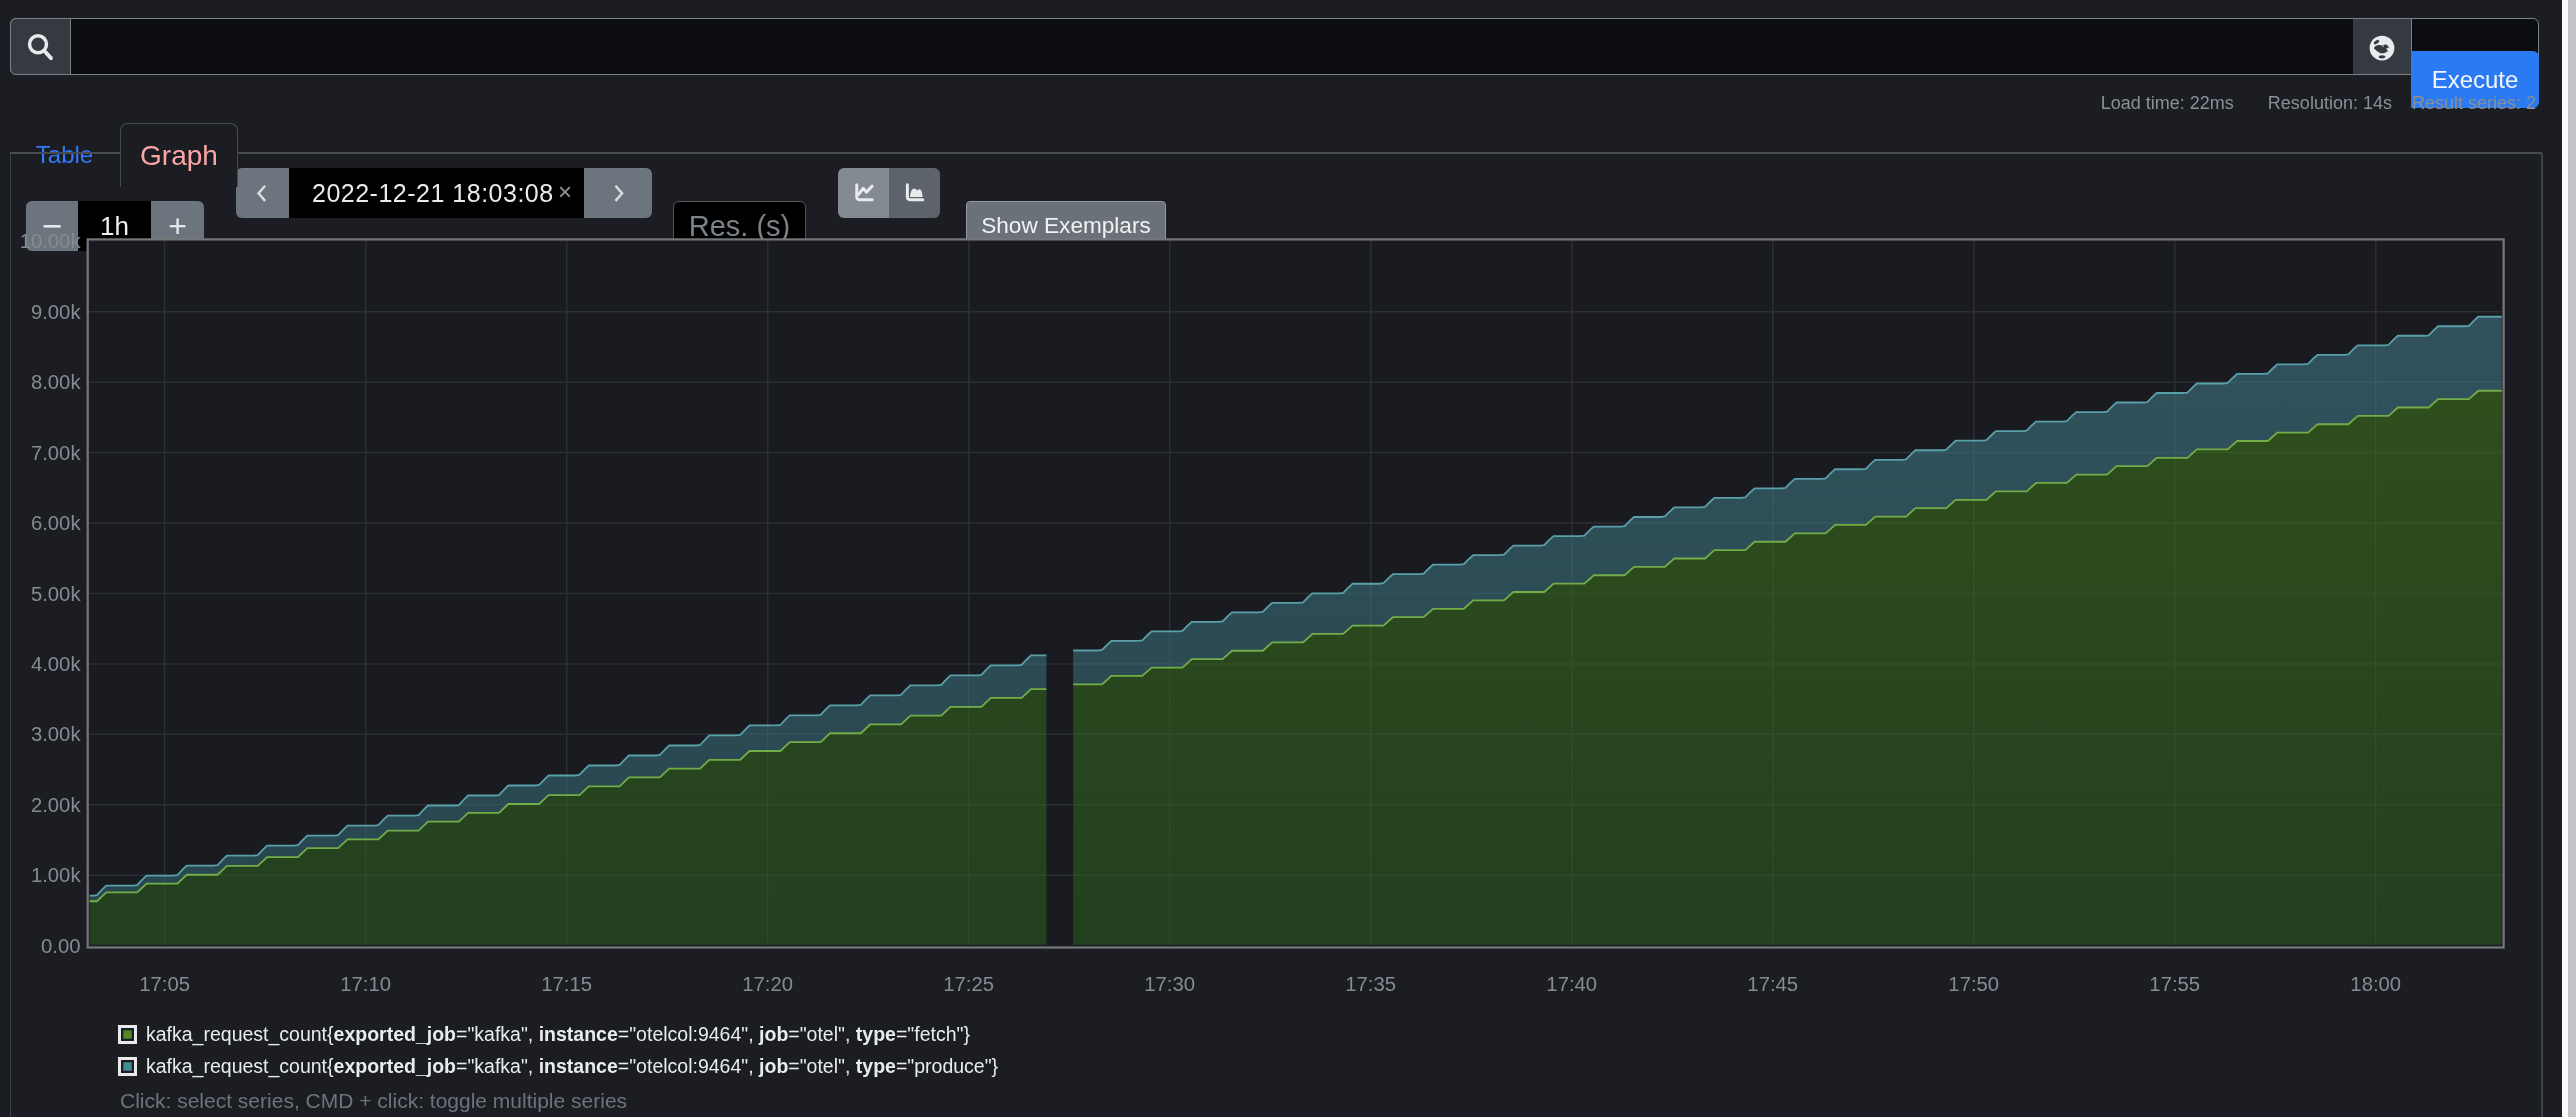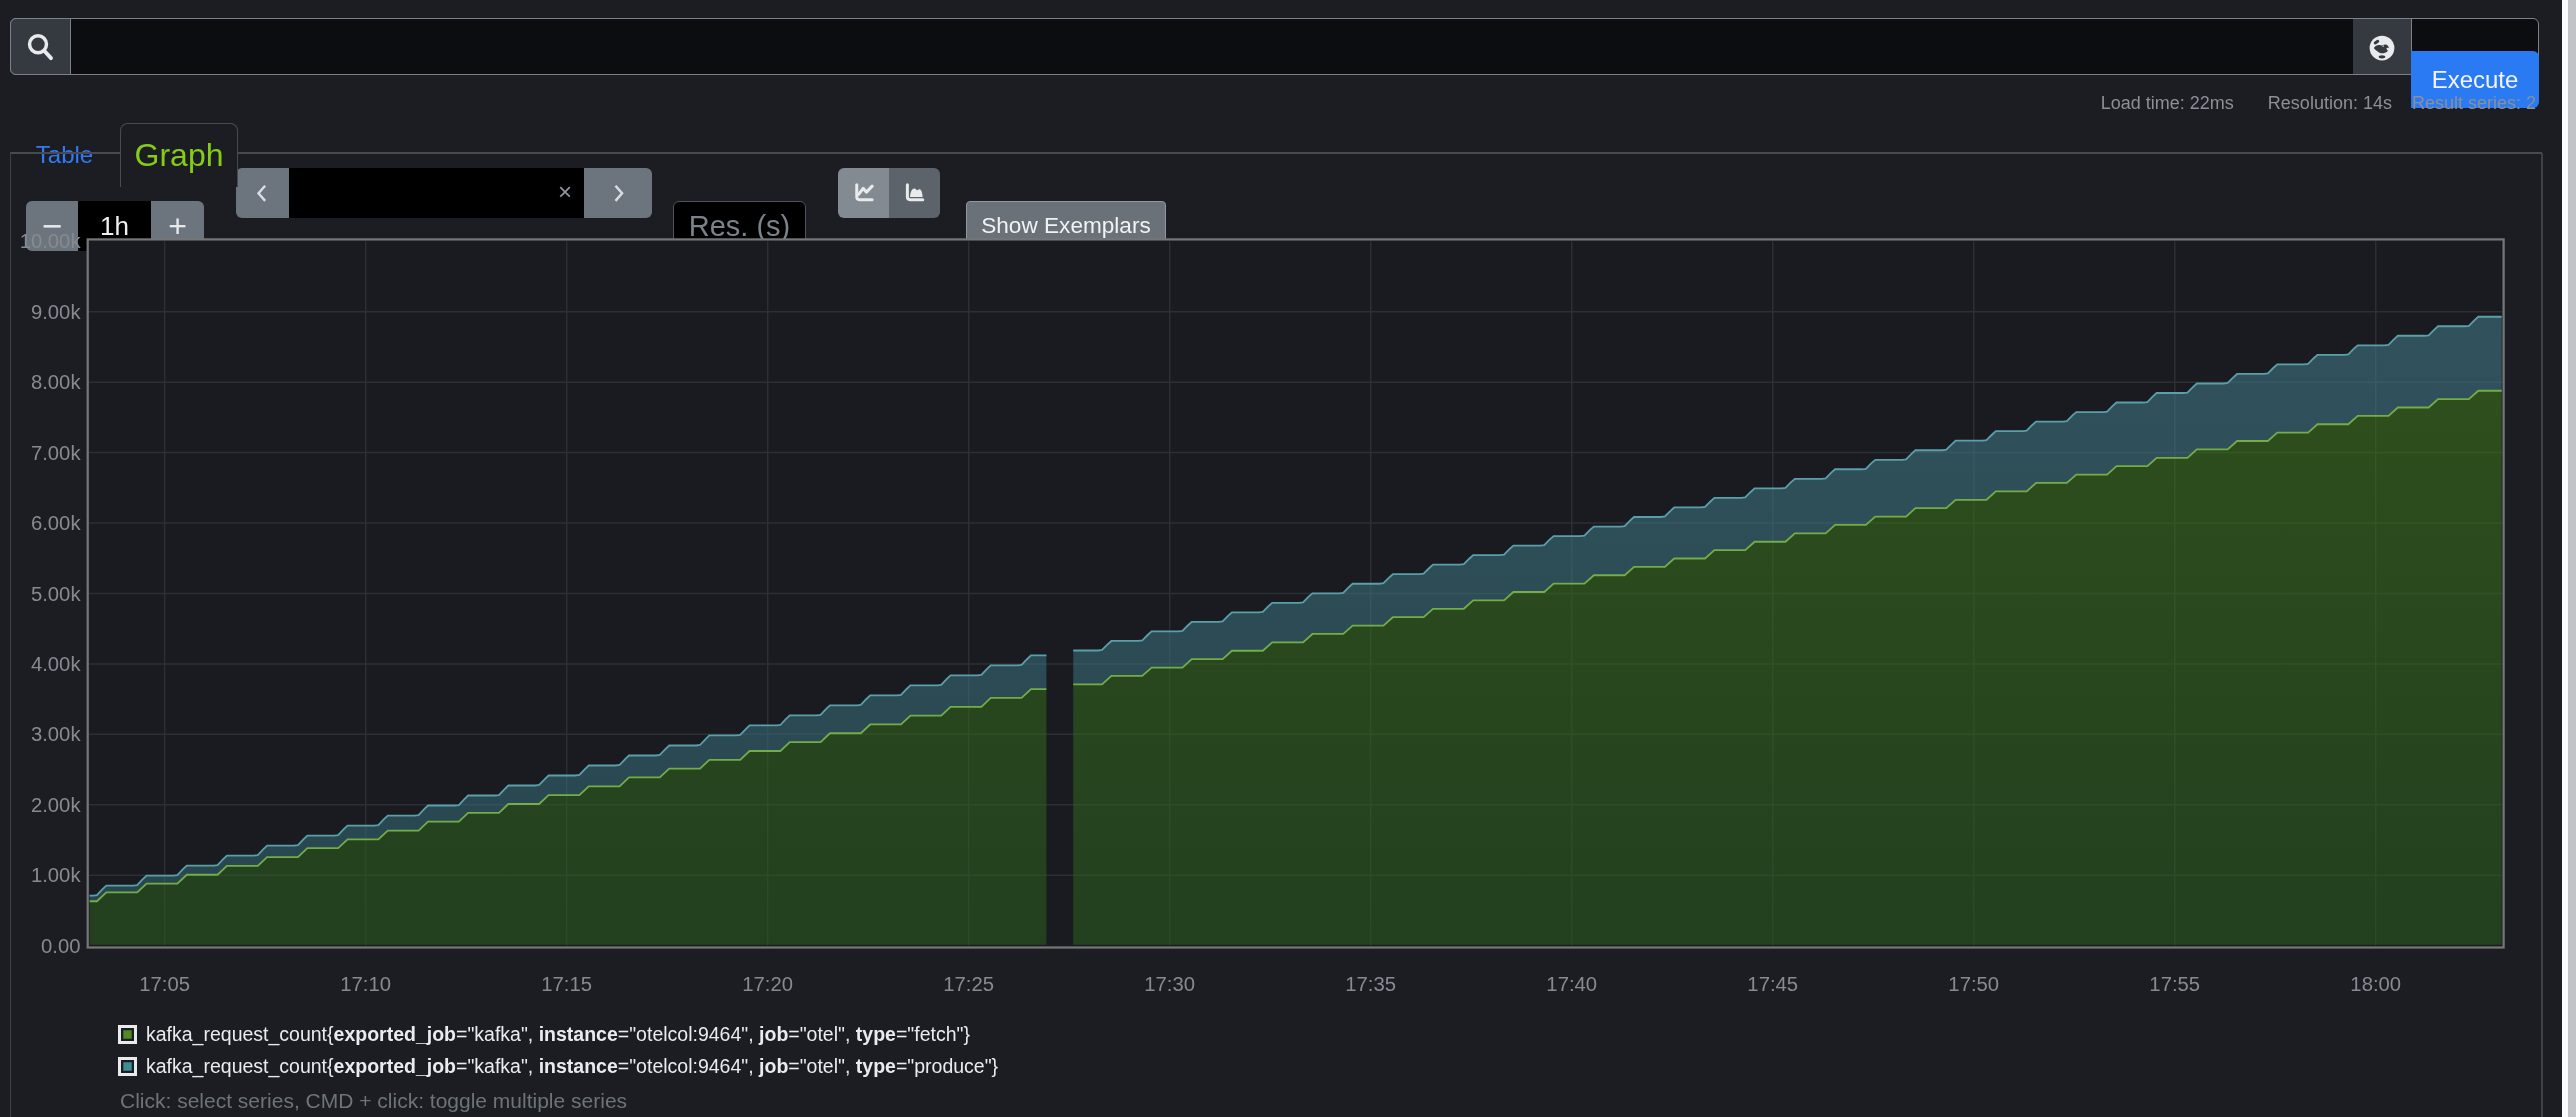--- a/index.html
+++ b/index.html
@@ -31,35 +31,36 @@
           <ellipse cx="20" cy="31.8" rx="4.4" ry="2.3"></ellipse>
         </g>
         <ellipse cx="28.6" cy="22" rx="3" ry="1.7" transform="rotate(40 28.6 22)" fill="#e9ebee"></ellipse>
         <circle cx="21.5" cy="17.3" r="1.1" fill="#e9ebee"></circle>
       </svg>
     </div>
   <div class="abs cc" style="left:2411px;top:18px;width:128px;height:57px;background:#2a7af4;border-radius:0 6px 6px 0;color:#f2f5f9;font-size:24px">Execute</div>
 
   <div class="abs cc" style="left:27px;top:91px;width:75px;height:62px;font-size:24px;color:#3179f5">Table</div>
   <div class="abs" style="left:9.8px;top:152px;width:2532px;height:1.5px;background:#474b51"></div>
-  <div class="abs cc" style="left:120px;top:90px;width:118px;height:64px;border:1.5px solid #474b51;border-bottom:none;border-radius:7.5px 7.5px 0 0;background:#1b1d23;font-size:32px;color:#84cc16;z-index:2">Graph</div>
+  <div class="abs cc" style="left:120px;top:90px;width:118px;height:64px;border:1.5px solid #474b51;border-bottom:none;border-radius:7.5px 7.5px 0 0;background:#1b1d23;font-size:28px;color:#fca5a5;z-index:2">Graph</div>
 
   <div class="abs" style="left:9.8px;top:153px;width:1.5px;height:964px;background:#3d4147"></div>
   <div class="abs" style="left:2541px;top:153px;width:1.5px;height:964px;background:#3d4147"></div>
 
   <div class="abs" style="right:26px;top:93px;font-size:18px;color:#8b9096">Load time: 22ms<span style="margin-left:34px">Resolution: 14s</span><span style="margin-left:20px">Result series: 2</span></div>
 
   <div class="btn cc" style="left:25.6px;top:168px;width:53px;height:50px;border-radius:6px 0 0 6px;color:#e6e9ec;font-size:35px;font-weight:300">−</div>
   <div class="blk cc" style="left:78px;top:168px;width:73px;height:50px;color:#eef0f2;font-size:26px">1h</div>
   <div class="btn cc" style="left:151px;top:168px;width:53px;height:50px;border-radius:0 6px 6px 0;color:#e6e9ec;font-size:32px;font-weight:300">+</div>
 
   <div class="btn" style="left:236px;top:168px;width:53px;height:50px;border-radius:6px 0 0 6px"><svg width="22.6" height="22.6" viewBox="0 0 24 24" style="margin:13.5px 0 0 15px">
         <polyline points="15,4 8,12 15,20" fill="none" stroke="#dadde1" stroke-width="2.6"></polyline>
       </svg></div>
   <div class="blk" style="left:289px;top:168px;width:295px;height:50px">
+    <span class="abs" style="left:23px;top:0;height:50px;line-height:50px;color:#e8eaed;font-size:25px;letter-spacing:0.5px">2022-12-21 18:03:08</span>
     <span class="abs" style="left:269px;top:0;height:50px;line-height:48px;color:#8e959c;font-size:24px">×</span>
   </div>
   <div class="btn" style="left:584px;top:168px;width:68px;height:50px;border-radius:0 6px 6px 0"><svg width="22.6" height="22.6" viewBox="0 0 24 24" style="margin:13.5px 0 0 22.6px">
         <polyline points="9,4 16,12 9,20" fill="none" stroke="#dadde1" stroke-width="2.6"></polyline>
       </svg></div>
 
   <div class="blk cc" style="left:673px;top:168px;width:133px;height:50px;border:1.5px solid #4e545a;border-radius:6px;color:#7c828a;font-size:29px">Res.&nbsp;(s)</div>
 
   <div class="abs" style="left:838px;top:168px;width:52px;height:50px;background:#838a92;border-radius:6px 0 0 6px"><svg width="21" height="21" viewBox="0 0 28 28" style="margin:14.3px 0 0 15px">
         <path d="M5,3.5 L5,20 Q5,23.5 8.5,23.5 L25.5,23.5" fill="none" stroke="#e8eaec" stroke-width="4" stroke-linecap="round"></path>

